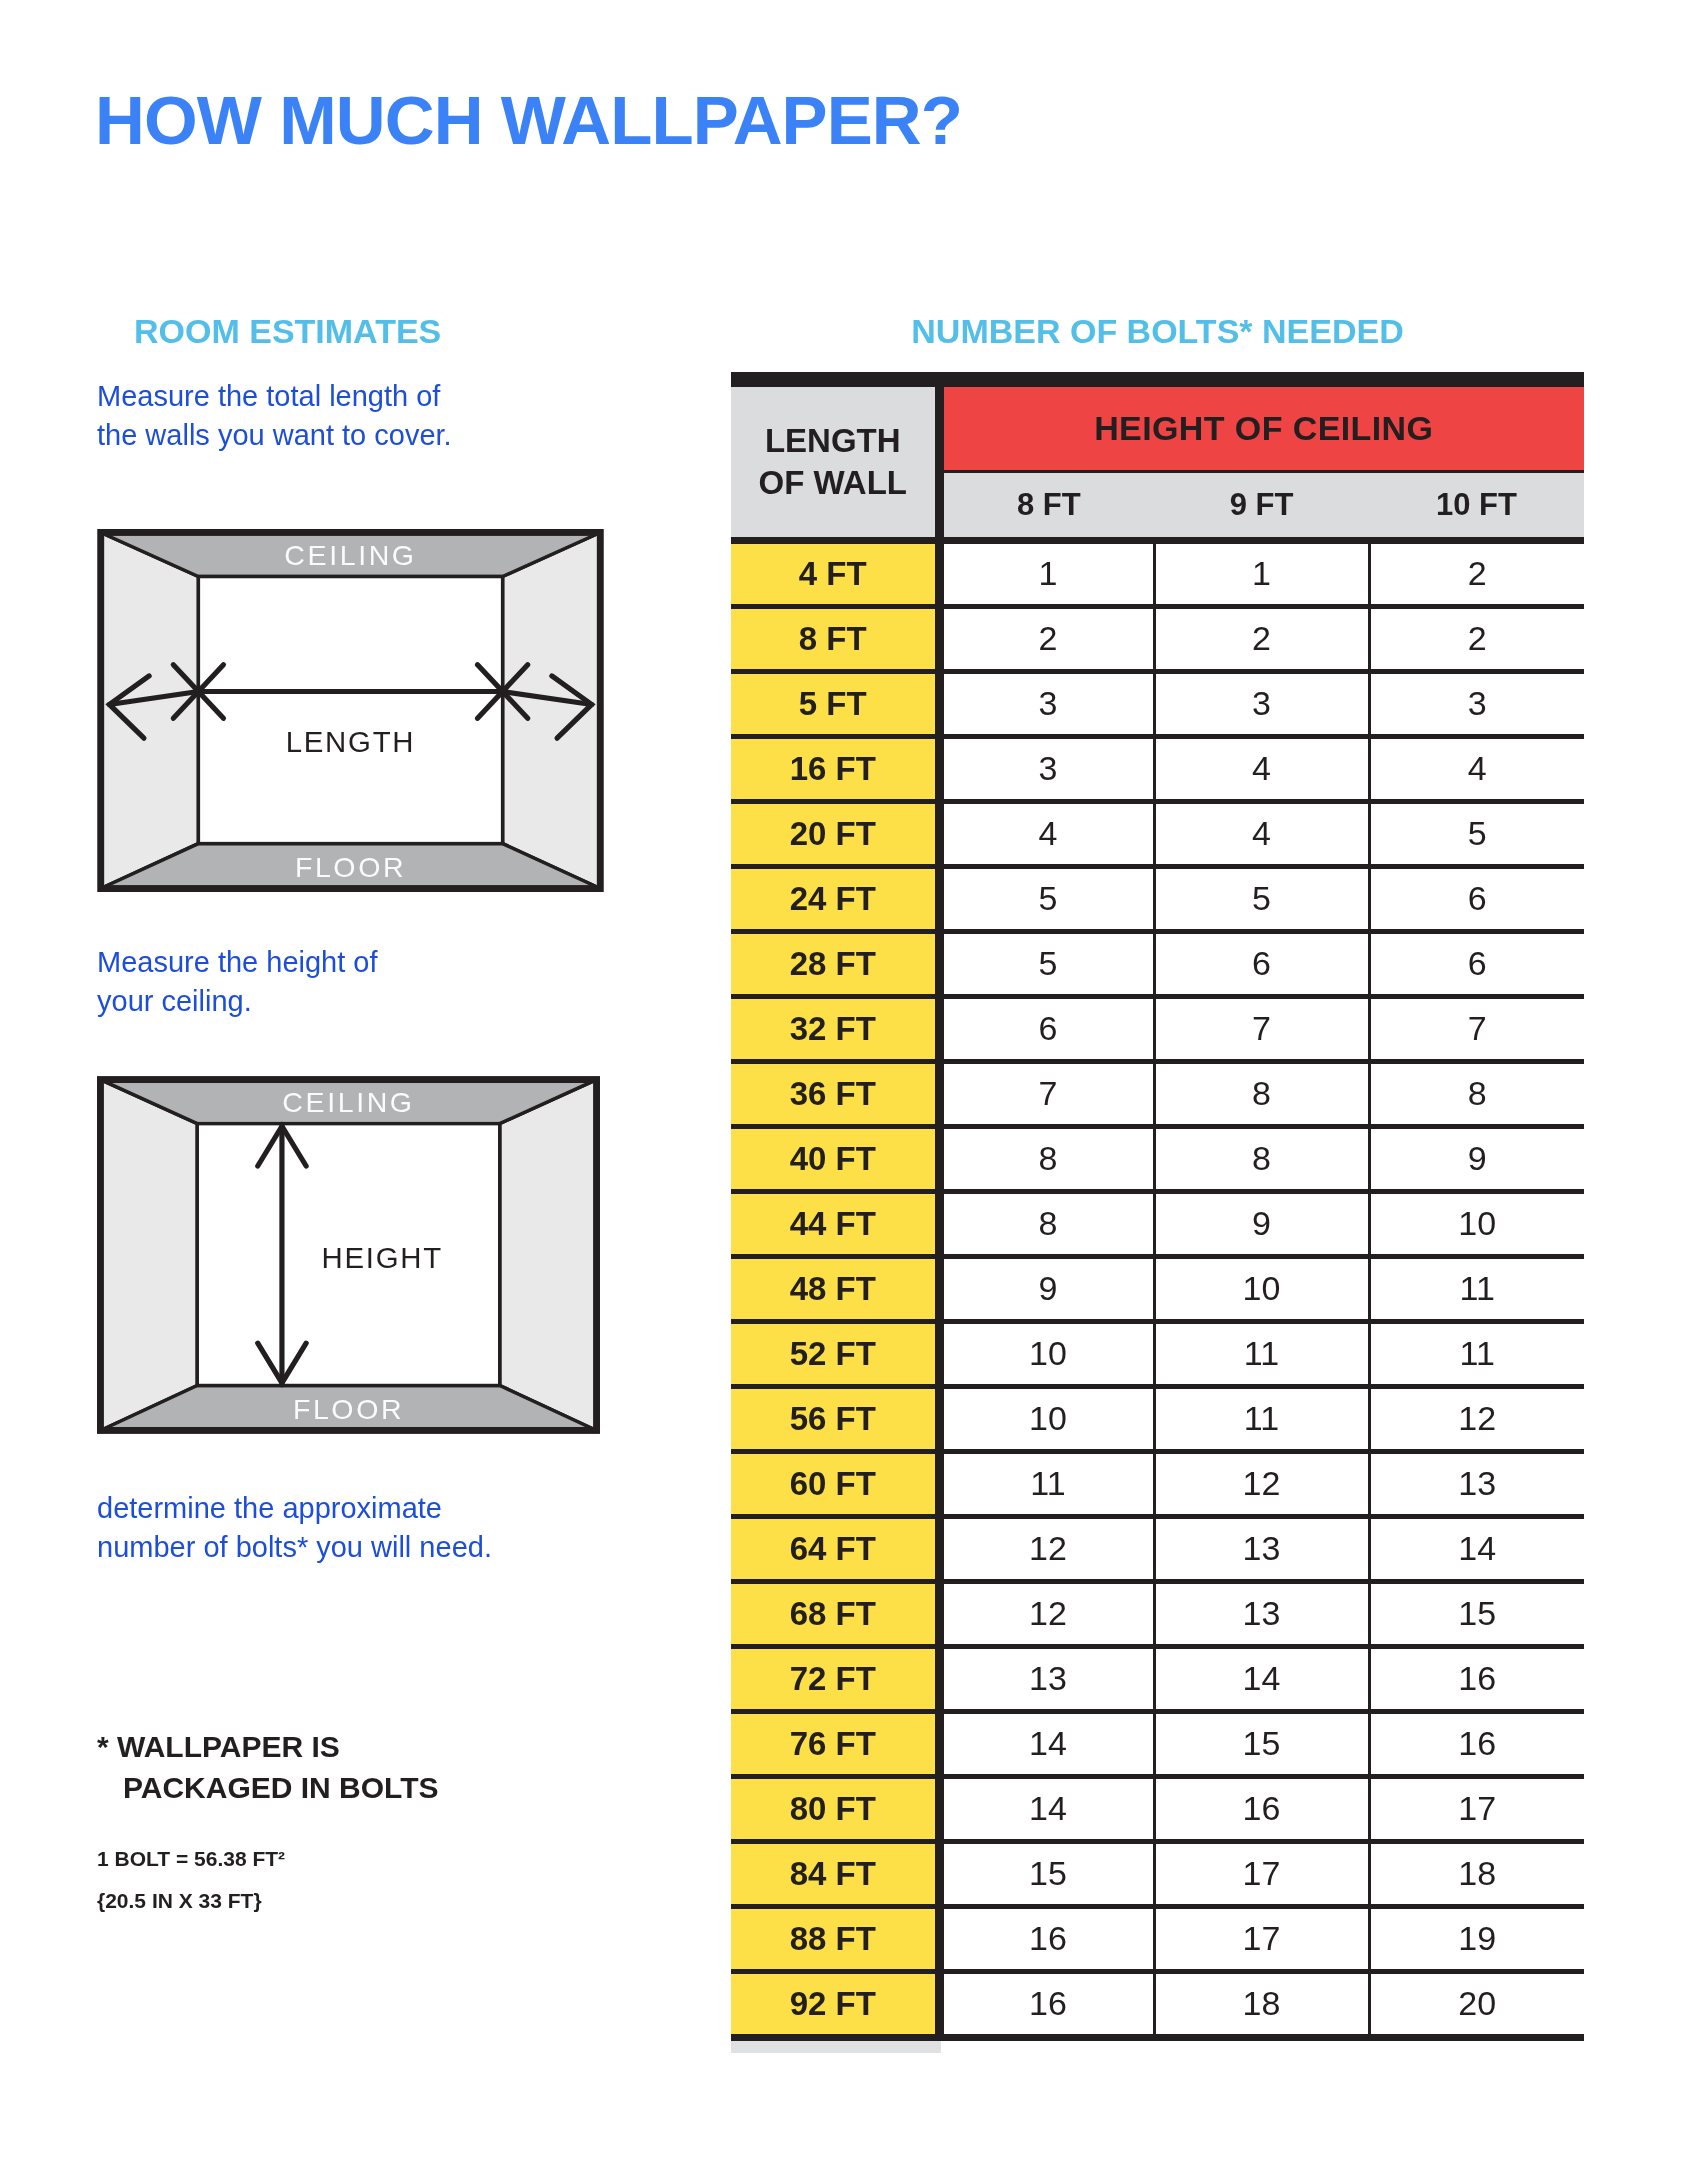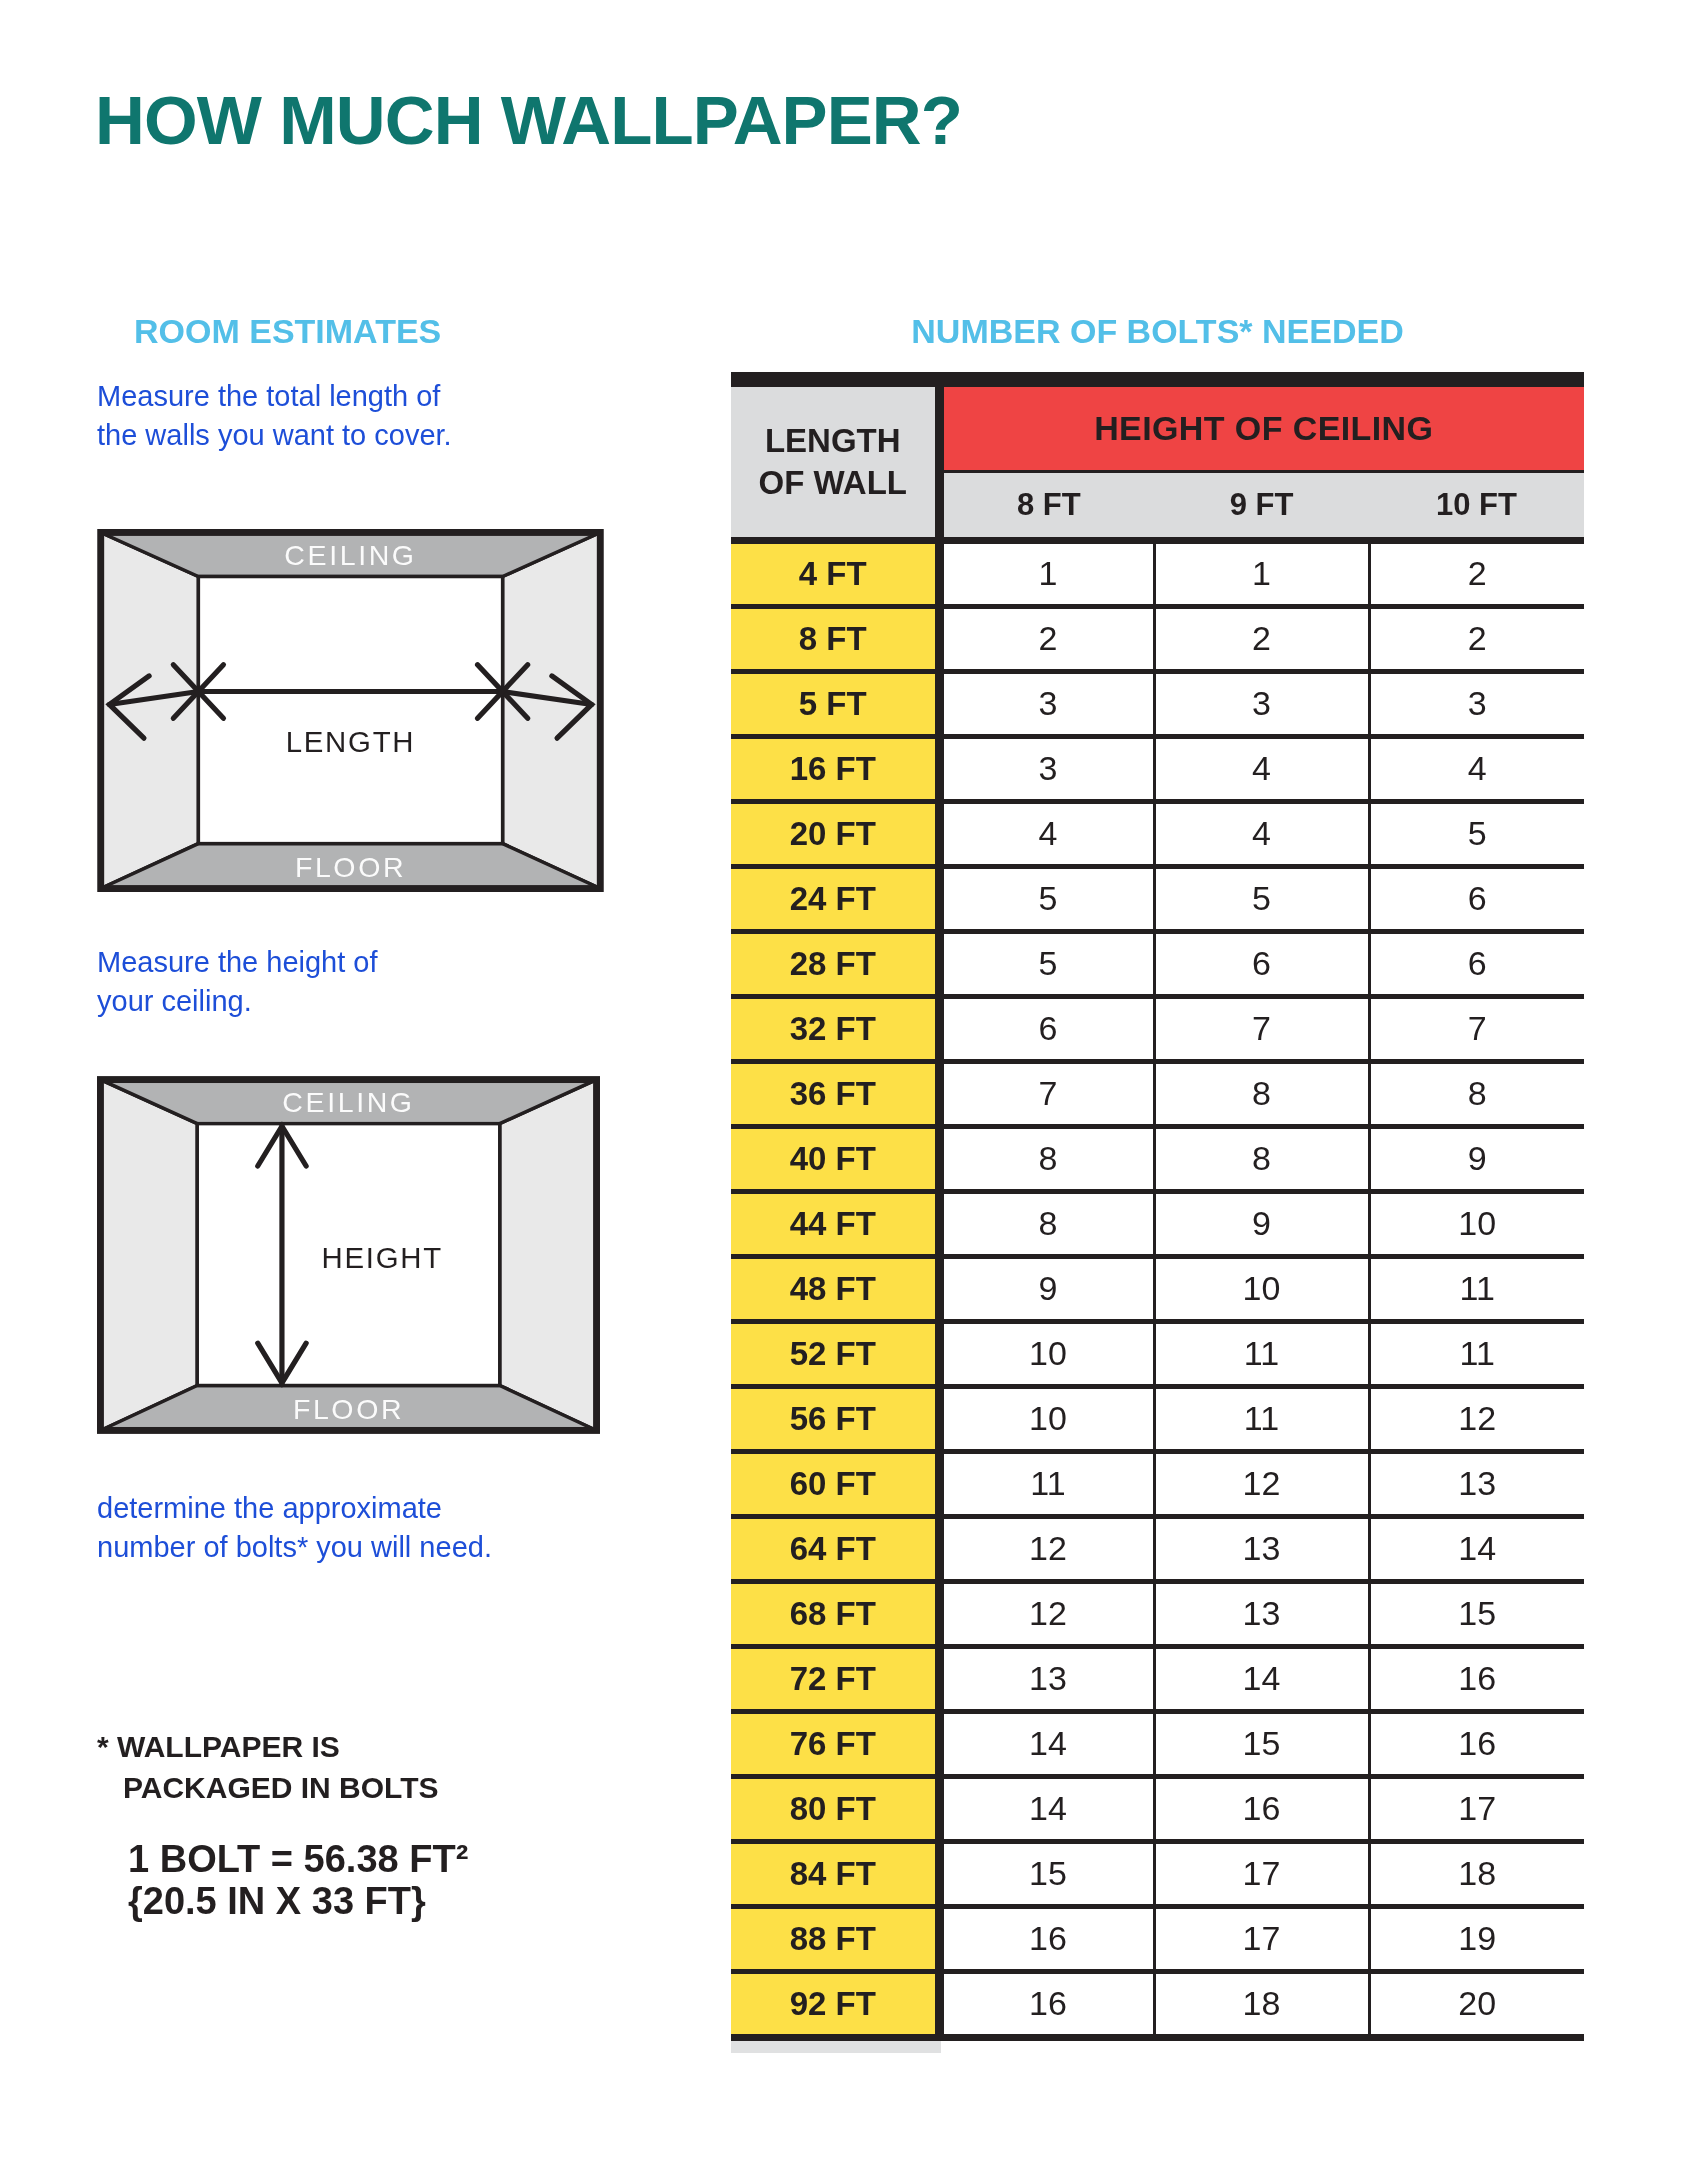--- a/index.html
+++ b/index.html
@@ -2,34 +2,34 @@
 <html style="font-size:14px"><head>
 <meta charset="utf-8">
 <style>
   html,body{margin:0;padding:0;background:#ffffff;}
   .page{
     position:relative;width:1683px;height:2177px;background:#ffffff;
     font-family:"Liberation Sans",sans-serif;color:#231f20;overflow:hidden;
   }
   .page-title{
     position:absolute;left:95px;top:86px;font-size:69px;line-height:69px;
-    font-weight:bold;color:#0f766e;letter-spacing:-0.9px;white-space:nowrap;
+    font-weight:bold;color:#3b82f6;letter-spacing:-0.9px;white-space:nowrap;
   }
   .section-heading{
     position:absolute;font-size:34px;line-height:36px;font-weight:bold;color:#53bfe8;white-space:nowrap;
   }
   #room-estimates-heading{left:98px;top:313px;margin-left:36px;}
   #table-heading{left:731px;top:313px;width:853px;text-align:center;}
   .para{position:absolute;left:97px;font-size:29px;line-height:39px;color:#1d4ed8;}
   #para-length{top:377px;}
   #para-height{top:943px;}
   #para-chart{top:1489px;}
   .footnote{position:absolute;left:97px;top:1726px;font-size:30px;line-height:41px;font-weight:bold;}
   .footnote .indent{padding-left:26px;}
-  .bolt-info{position:absolute;left:97px;top:1838px;font-size:38px;line-height:42px;font-weight:bold;margin-left:31px;}
+  .bolt-info{position:absolute;left:97px;top:1838px;font-size:21px;line-height:42px;font-weight:bold;}
   .diagram{position:absolute;left:97px;}
   #diagram-length{top:529px;}
   #diagram-height{top:1076px;}
 
   
   .table-wrap{position:absolute;left:731px;top:372px;width:853px;}
   .top-bar{width:853px;height:14.7px;background:#231f20;}
   table.bolts{border-collapse:collapse;table-layout:fixed;width:853px;}
   col.c1{width:208px;} col.c2{width:215px;}
   table.bolts th, table.bolts td{padding:0;margin:0;text-align:center;vertical-align:middle;}

